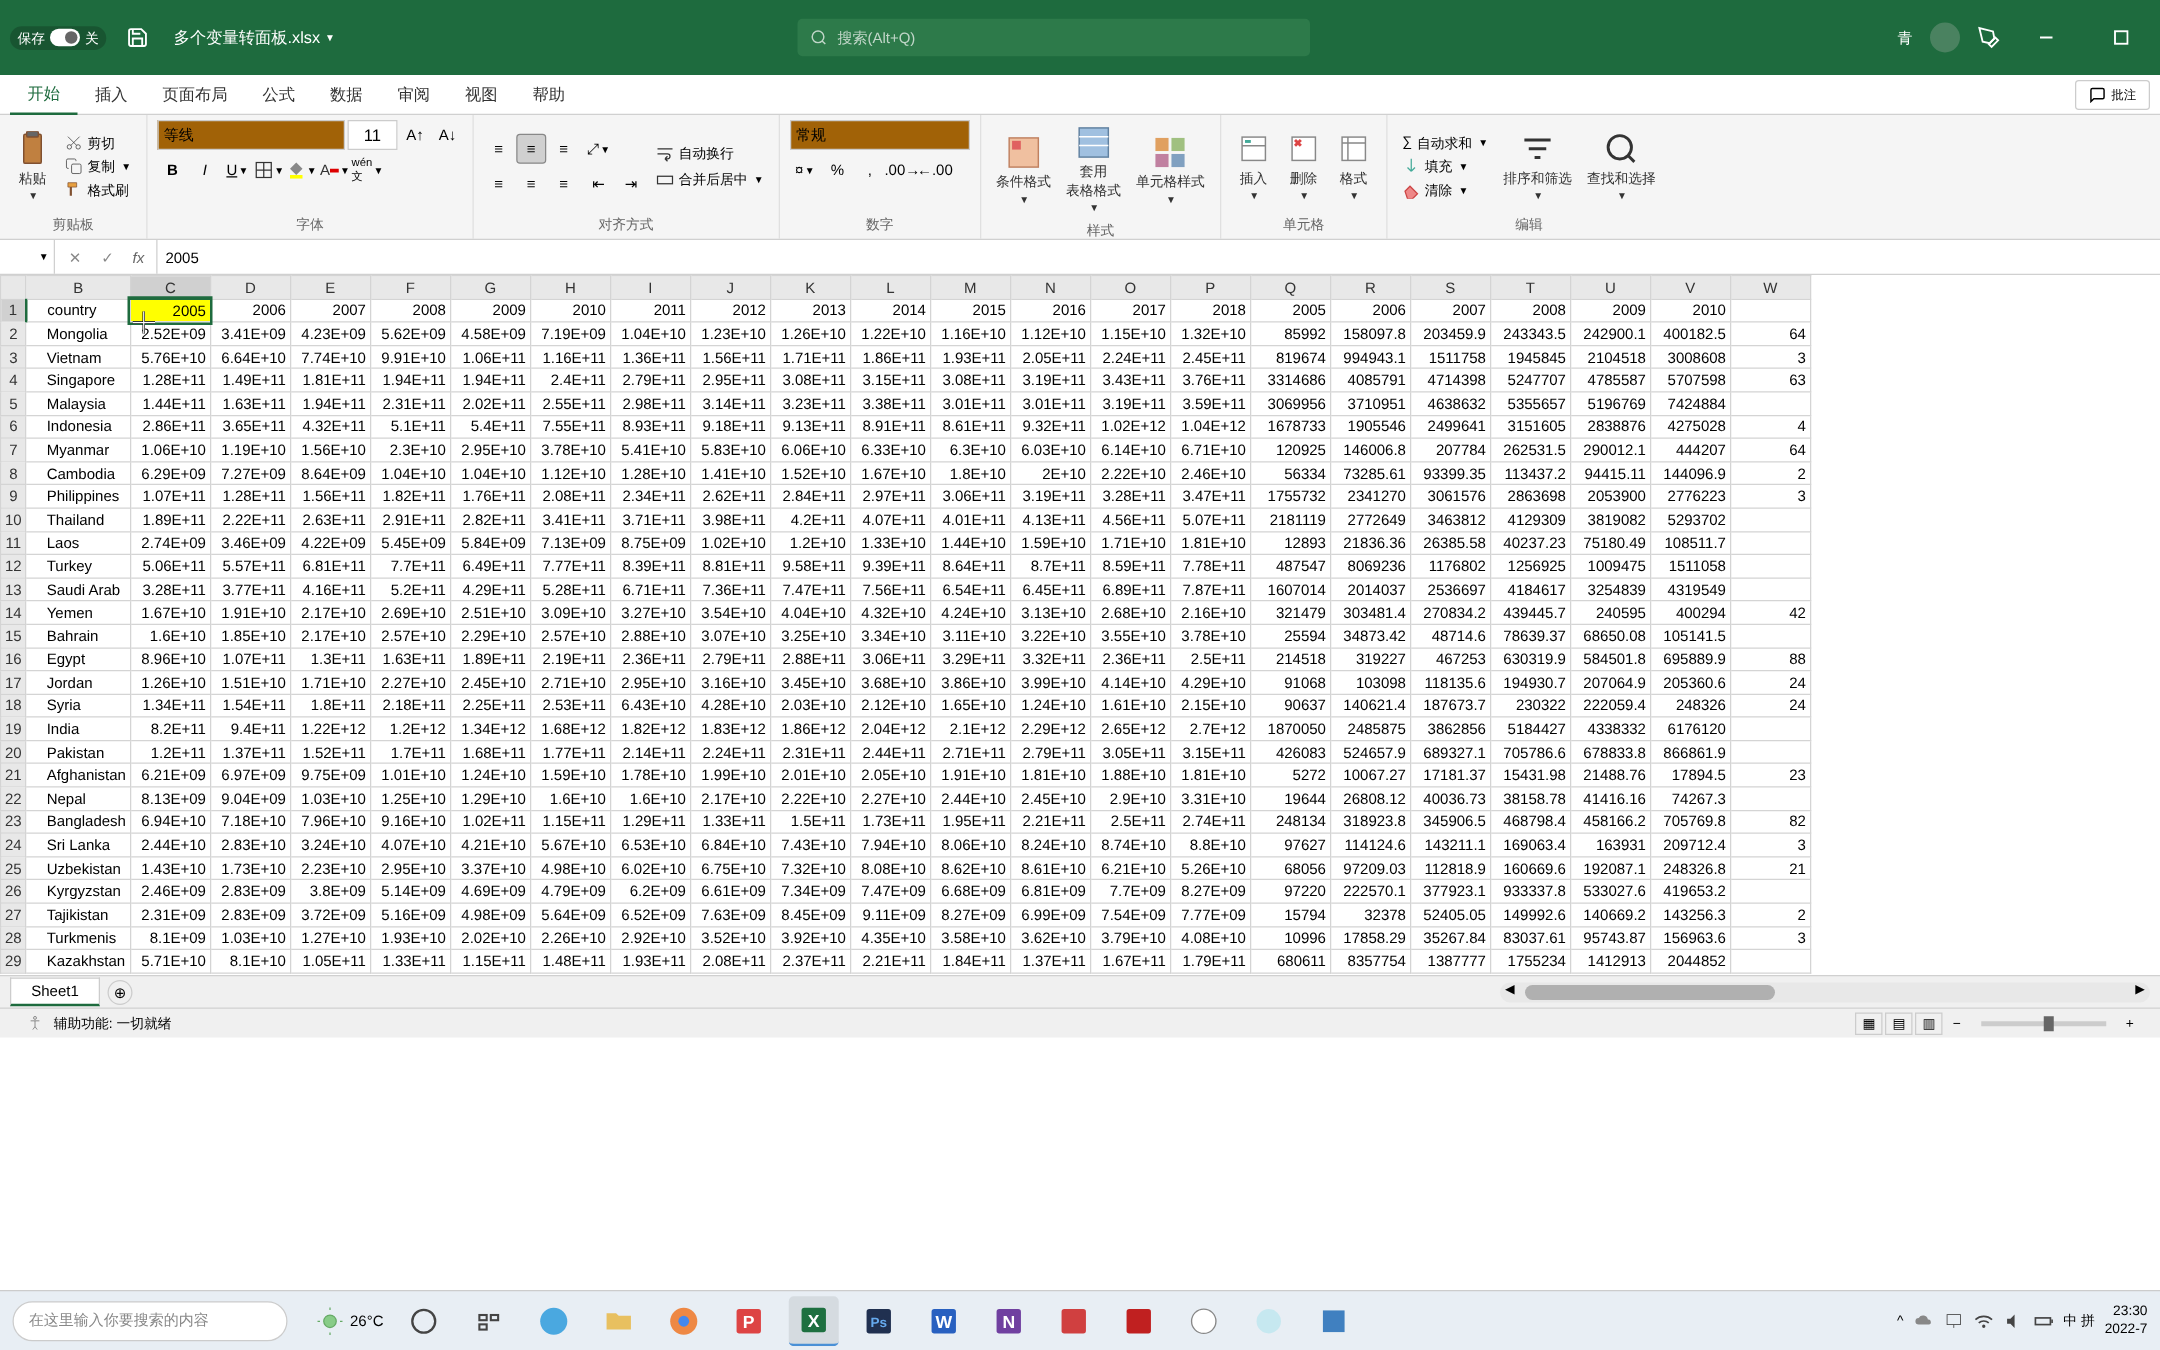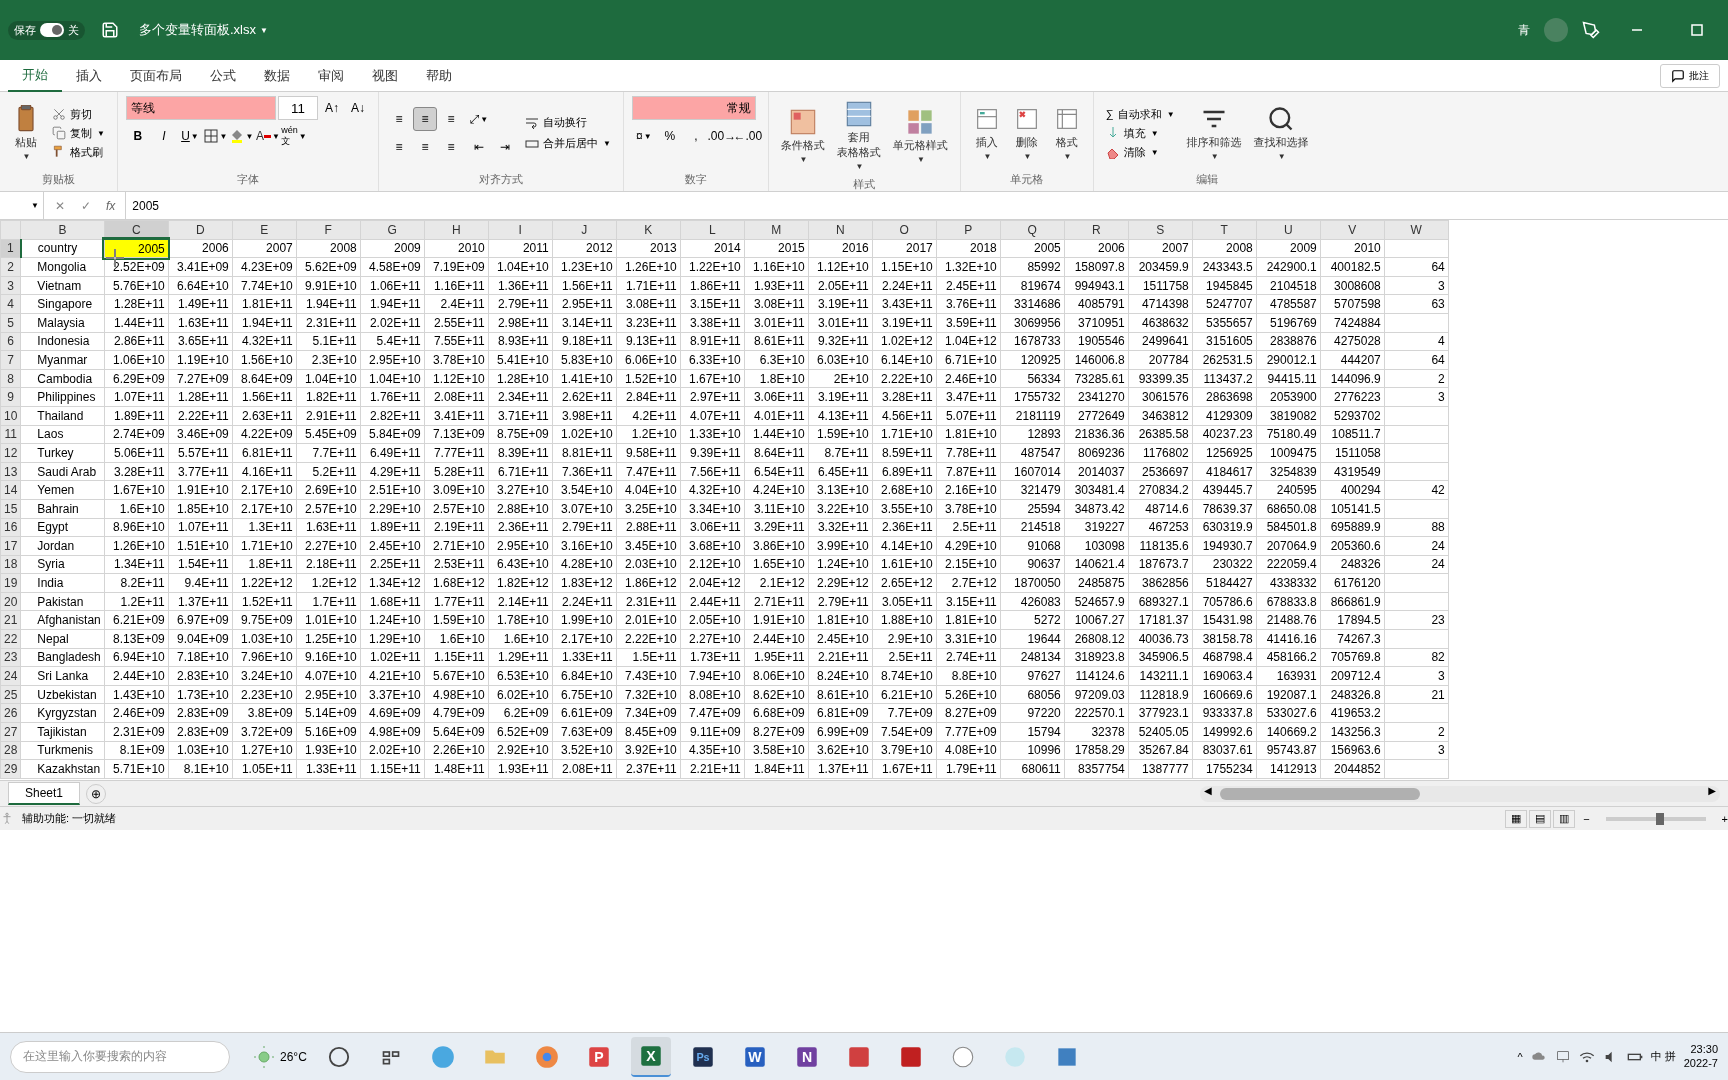--- a/index.html
+++ b/index.html
@@ -26,21 +26,21 @@
 
 .ribbon { height: 100px; background: #f5f5f5; border-bottom: 1px solid #d0d0d0; display: flex; }
 .group { border-right: 1px solid #e0e0e0; padding: 4px 8px; display: flex; flex-direction: column; justify-content: space-between; }
 .group-label { font-size: 11px; color: #666; text-align: center; padding-top: 2px; }
 .group-body { flex: 1; display: flex; align-items: center; gap: 4px; }
 .big-btn { display: flex; flex-direction: column; align-items: center; gap: 2px; padding: 4px; font-size: 11px; color: #333; }
 .big-btn svg, .big-btn .ico { width: 28px; height: 28px; }
 .small-row { display: flex; flex-direction: column; gap: 2px; }
 .small-item { display: flex; align-items: center; gap: 4px; font-size: 11px; padding: 1px 4px; }
 .small-item .ico { width: 14px; height: 14px; }
-.font-select { width: 150px; height: 24px; border: 1px solid #ccc; background: #fca5a5; font-size: 12px; padding: 0 4px; }
+.font-select { width: 150px; height: 24px; border: 1px solid #ccc; background: #a16207; font-size: 12px; padding: 0 4px; }
 .size-select { width: 40px; height: 24px; border: 1px solid #ccc; background: #fff; text-align: center; }
 .btn-row { display: flex; gap: 2px; }
 .rb-btn { width: 24px; height: 24px; display: flex; align-items: center; justify-content: center; border-radius: 3px; }
 .rb-btn.active { background: #d0d0d0; border: 1px solid #888; }
 .dropdown-caret { font-size: 8px; margin-left: 1px; }
 
 
 .formula-bar { height: 28px; background: #fff; border-bottom: 1px solid #d0d0d0; display: flex; align-items: center; }
 .name-box { width: 44px; border-right: 1px solid #d0d0d0; padding: 0 4px; display: flex; align-items: center; height: 100%; }
 .fb-btns { display: flex; padding: 0 4px; gap: 2px; border-right: 1px solid #d0d0d0; height: 100%; align-items: center; }
@@ -62,21 +62,21 @@
 .cursor-cross { position: absolute; pointer-events: none; }
 
 
 .sheet-bar { height: 26px; background: #f0f0f0; border-top: 1px solid #d0d0d0; display: flex; align-items: center; padding: 0 8px; }
 .sheet-tab { padding: 3px 16px; background: #fff; border: 1px solid #ccc; border-bottom: 2px solid #1e6b3e; font-size: 12px; }
 .add-sheet { width: 20px; height: 20px; border: 1px solid #ccc; border-radius: 50%; display: flex; align-items: center; justify-content: center; margin-left: 6px; }
 .hscroll { margin-left: auto; width: 520px; height: 16px; background: #e8e8e8; border-radius: 8px; position: relative; }
 .hscroll-thumb { position: absolute; left: 20px; width: 200px; height: 12px; top: 2px; background: #b0b0b0; border-radius: 6px; }
 
 
-.status-bar { height: 24px; background: #f0f0f0; border-top: 1px solid #d0d0d0; display: flex; align-items: center; padding: 0 0; font-size: 11px; gap: 8px; }
+.status-bar { height: 24px; background: #f0f0f0; border-top: 1px solid #d0d0d0; display: flex; align-items: center; padding: 0 21px; font-size: 11px; gap: 8px; }
 .view-btns { margin-left: auto; display: flex; gap: 2px; }
 .view-btn { width: 22px; height: 18px; border: 1px solid #ccc; display: flex; align-items: center; justify-content: center; }
 .zoom-slider { width: 100px; height: 4px; background: #ccc; margin: 0 8px; position: relative; }
 .zoom-thumb { width: 8px; height: 12px; background: #666; position: absolute; left: 50%; top: -4px; }
 
 
 .taskbar { position: absolute; bottom: 0; left: 0; right: 0; height: 48px; background: #e8eef4; border-top: 1px solid #ccc; display: flex; align-items: center; padding: 0 10px; gap: 12px; }
 .search-field { width: 220px; height: 32px; background: #fff; border: 1px solid #ccc; border-radius: 16px; padding: 0 12px; color: #888; display: flex; align-items: center; }
 .tb-icon { width: 40px; height: 40px; display: flex; align-items: center; justify-content: center; border-radius: 4px; }
 .tb-icon.active { background: rgba(0,0,0,0.08); border-bottom: 2px solid #4a90d6; }
@@ -96,20 +96,27 @@
     <span>关</span>
   </div>
   <svg class="save-icon" viewBox="0 0 24 24" fill="none" stroke="#fff" stroke-width="2">
       <path d="M19 21H5a2 2 0 01-2-2V5a2 2 0 012-2h11l5 5v11a2 2 0 01-2 2z"></path>
       <polyline points="17 21 17 13 7 13 7 21"></polyline>
       <polyline points="7 3 7 8 15 8"></polyline>
     </svg>
   <div class="filename">
     <span>多个变量转面板.xlsx</span> 
       <span style="font-size:8px">▼</span>
+  </div>
+  <div class="search-box">
+    <svg width="14" height="14" viewBox="0 0 24 24" fill="none" stroke="currentColor" stroke-width="2">
+        <circle cx="11" cy="11" r="8"></circle>
+        <line x1="21" y1="21" x2="16.65" y2="16.65"></line>
+      </svg>
+    <span>搜索(Alt+Q)</span>
   </div>
   <div class="title-right">
     <span>青</span>
     <div class="user-badge"></div>
     <svg width="18" height="18" viewBox="0 0 24 24" fill="none" stroke="#fff" stroke-width="2">
         <path d="M12 19l7-7 3 3-7 7-3-3z"></path>
         <path d="M18 13l-1.5-7.5L2 2l3.5 14.5L13 18l5-5z"></path>
       </svg>
     <div class="win-btn">
         <svg width="12" height="12" viewBox="0 0 12 12">
@@ -263,21 +270,21 @@
             <span>合并后居中</span> 
             <span class="dropdown-caret">▼</span>
           </div>
       </div>
     </div>
     <div class="group-label">对齐方式</div>
   </div>
 
   <div class="group">
     <div class="group-body" style="flex-direction:column;gap:4px;align-items:flex-start">
-      <input class="font-select" style="width: 124px; text-align: right;" value="常规">
+      <input class="font-select" style="width: 144px;" value="常规">
       <div class="btn-row">
         <div class="rb-btn">¤<span class="dropdown-caret">▼</span></div>
         <div class="rb-btn">%</div>
         <div class="rb-btn">,</div>
         <div class="rb-btn">.00→</div>
         <div class="rb-btn">←.00</div>
       </div>
     </div>
     <div class="group-label">数字</div>
   </div>

